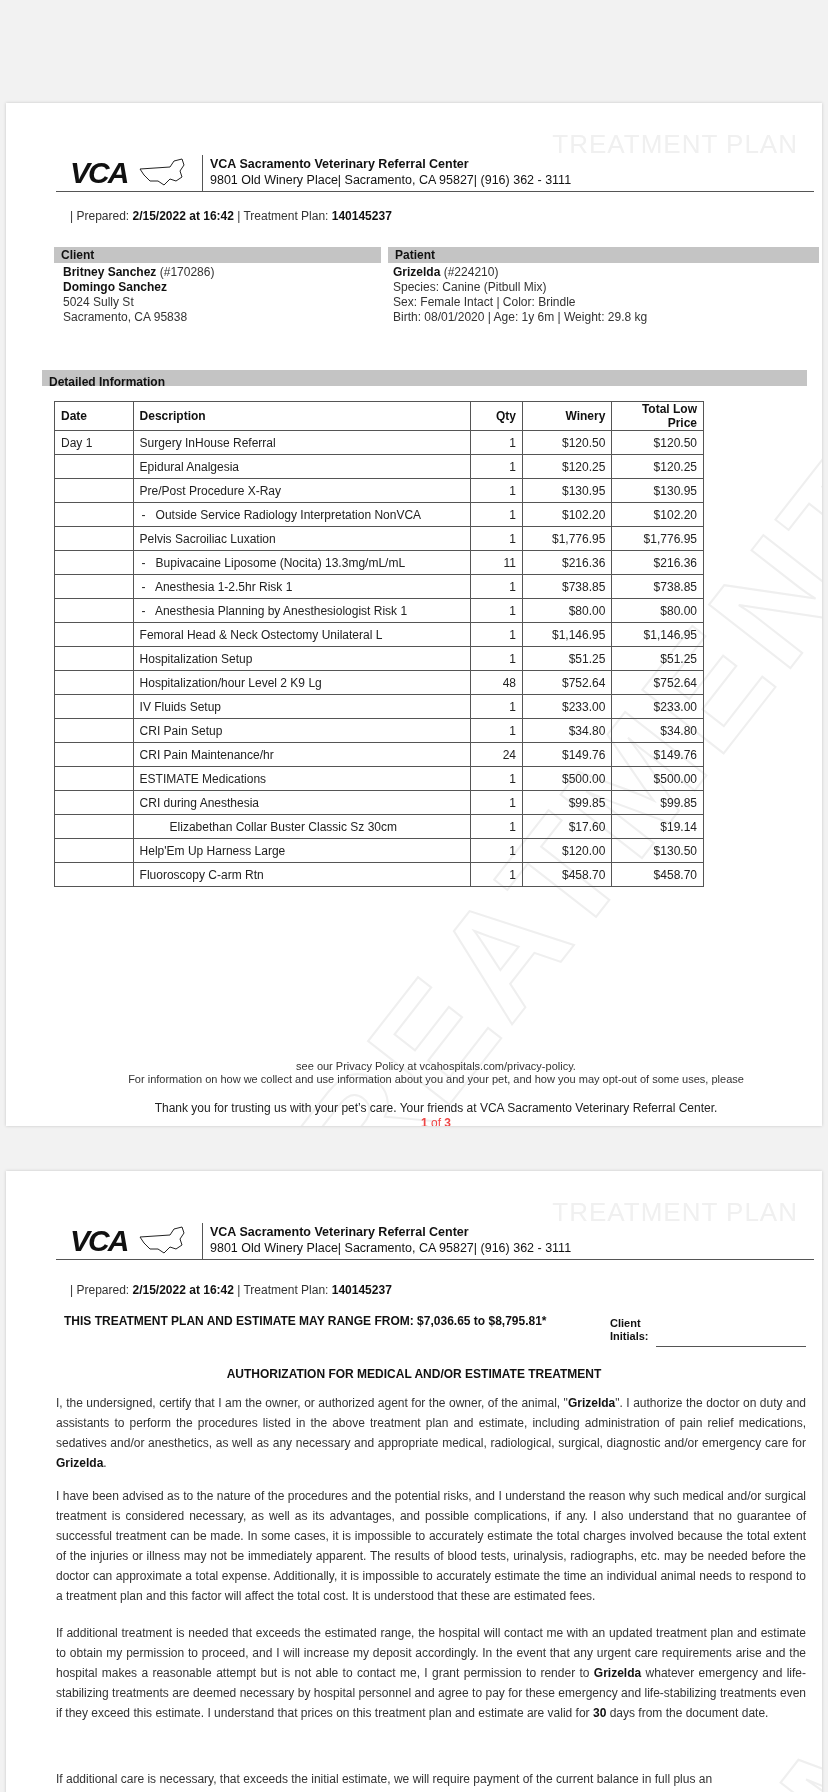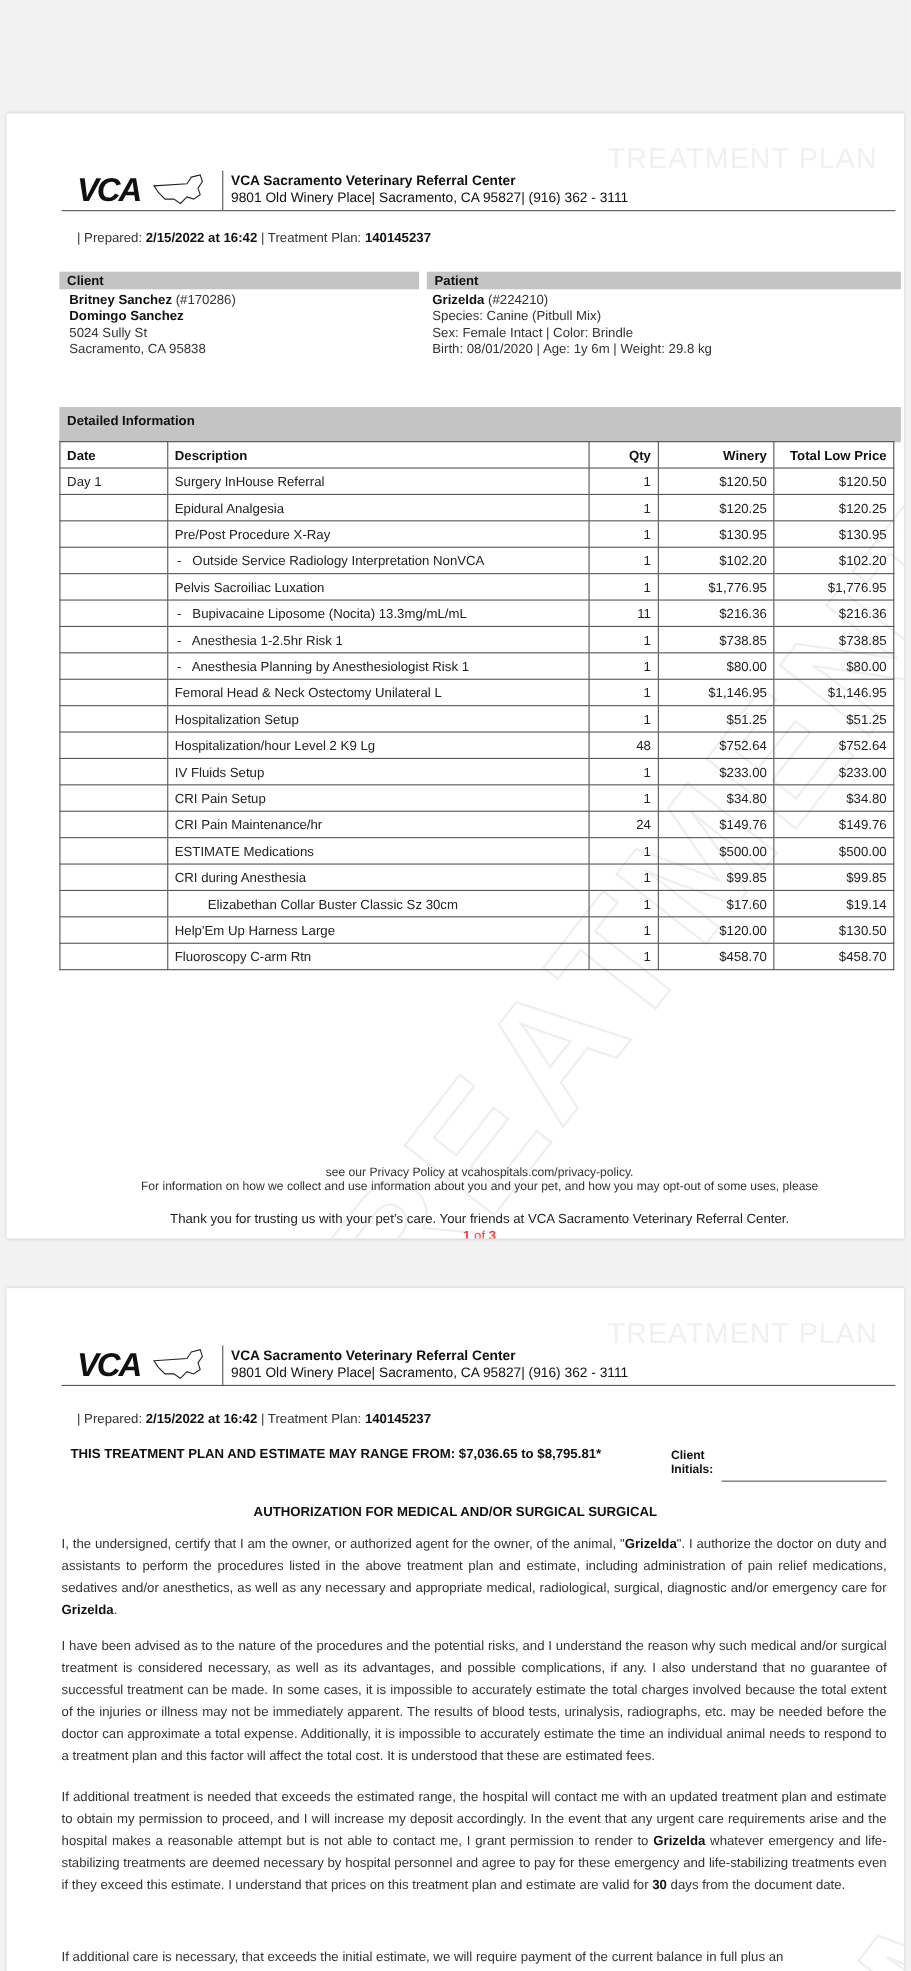--- a/index.html
+++ b/index.html
@@ -53,24 +53,24 @@
     position: absolute; height: 16px; background: #c4c4c4;
     font-size: 12px; font-weight: bold; padding-left: 7px; line-height: 16px; color: #111;
   }
   .client-head { left: 48px; top: 144px; width: 320px; }
   .patient-head { left: 382px; top: 144px; width: 424px; }
   .info-block { position: absolute; font-size: 12px; line-height: 15px; color: #333; }
   .client-info { left: 57px; top: 162px; }
   .patient-info { left: 387px; top: 162px; }
   .info-block b { color: #111; }
 
-  .detail-head { left: 48px; top: 267px; width: 758px; height: 32px; line-height: 24px; }
+  .detail-head { left: 36px; top: 267px; width: 758px; height: 16px; line-height: 24px; }
 
   table.items {
-    position: absolute; left: 48px; top: 298px; width: 759px;
+    position: absolute; left: 48px; top: 298px; width: 650px;
     border-collapse: collapse; font-size: 12px; color: #222;
   }
   table.items th, table.items td {
     border: 1px solid #555; height: 23px; padding: 0 6px; text-align: left;
   }
   table.items th { font-weight: bold; color: #111; }
   table.items th.num, table.items td.num { text-align: right; }
   td.desc.sub { padding-left: 8px; }
   col.c-date { width: 90px; } col.c-desc { width: 352px; } col.c-qty { width: 58px; }
   col.c-price { width: 97px; } col.c-total { width: 100px; }
@@ -330,21 +330,21 @@
     <span>| Prepared: </span><b>2/15/2022 at 16:42</b><span> | Treatment Plan: </span><b>140145237</b>
   </div>
 
   <div class="range">THIS TREATMENT PLAN AND ESTIMATE MAY RANGE FROM:  $7,036.65 to  $8,795.81*</div>
   <div class="initials-label">
     <div>Client</div>
     <div>Initials:</div>
   </div>
   <div class="initials-line"></div>
 
-  <div class="auth-title">AUTHORIZATION FOR MEDICAL AND/OR SURGICAL SURGICAL</div>
+  <div class="auth-title">AUTHORIZATION FOR MEDICAL AND/OR ESTIMATE TREATMENT</div>
 
   <div class="para p1"><span>I, the undersigned, certify that I am the owner, or authorized agent for the owner, of the animal, "</span><b>Grizelda</b><span>".  I authorize the doctor on duty and assistants to perform the procedures listed in the above treatment plan and estimate, including administration of pain relief medications, sedatives and/or anesthetics, as well as any necessary and appropriate medical, radiological, surgical, diagnostic and/or emergency care for </span><b>Grizelda</b><span>.</span></div>
 
   <div class="para p2">I have been advised as to the nature of the procedures and the potential risks, and I understand the reason why such medical and/or surgical treatment is considered necessary, as well as its advantages, and possible complications, if any. I also understand that no guarantee of successful treatment can be made. In some cases, it is impossible to accurately estimate the total charges involved because the total extent of the injuries or illness may not be immediately apparent. The results of blood tests, urinalysis, radiographs, etc. may be needed before the doctor can approximate a total expense. Additionally, it is impossible to accurately estimate the time an individual animal needs to respond to a treatment plan and this factor will affect the total cost. It is understood that these are estimated fees.</div>
 
   <div class="para p3"><span>If additional treatment is needed that exceeds the estimated range, the hospital will contact me with an updated treatment plan and estimate to obtain my permission to proceed, and I will increase my deposit accordingly. In the event that any urgent care requirements arise and the hospital makes a reasonable attempt but is not able to contact me, I grant permission to render to </span><b>Grizelda</b><span> whatever emergency and life-stabilizing treatments are deemed necessary by hospital personnel and agree to pay for these emergency and life-stabilizing treatments even if they exceed this estimate. I understand that prices on this treatment plan and estimate are valid for </span><b>30</b><span> days from the document date.</span></div>
 
   <div class="para p4">If additional care is necessary, that exceeds the initial estimate, we will require payment of the current balance in full plus an</div>
 </div>
 

